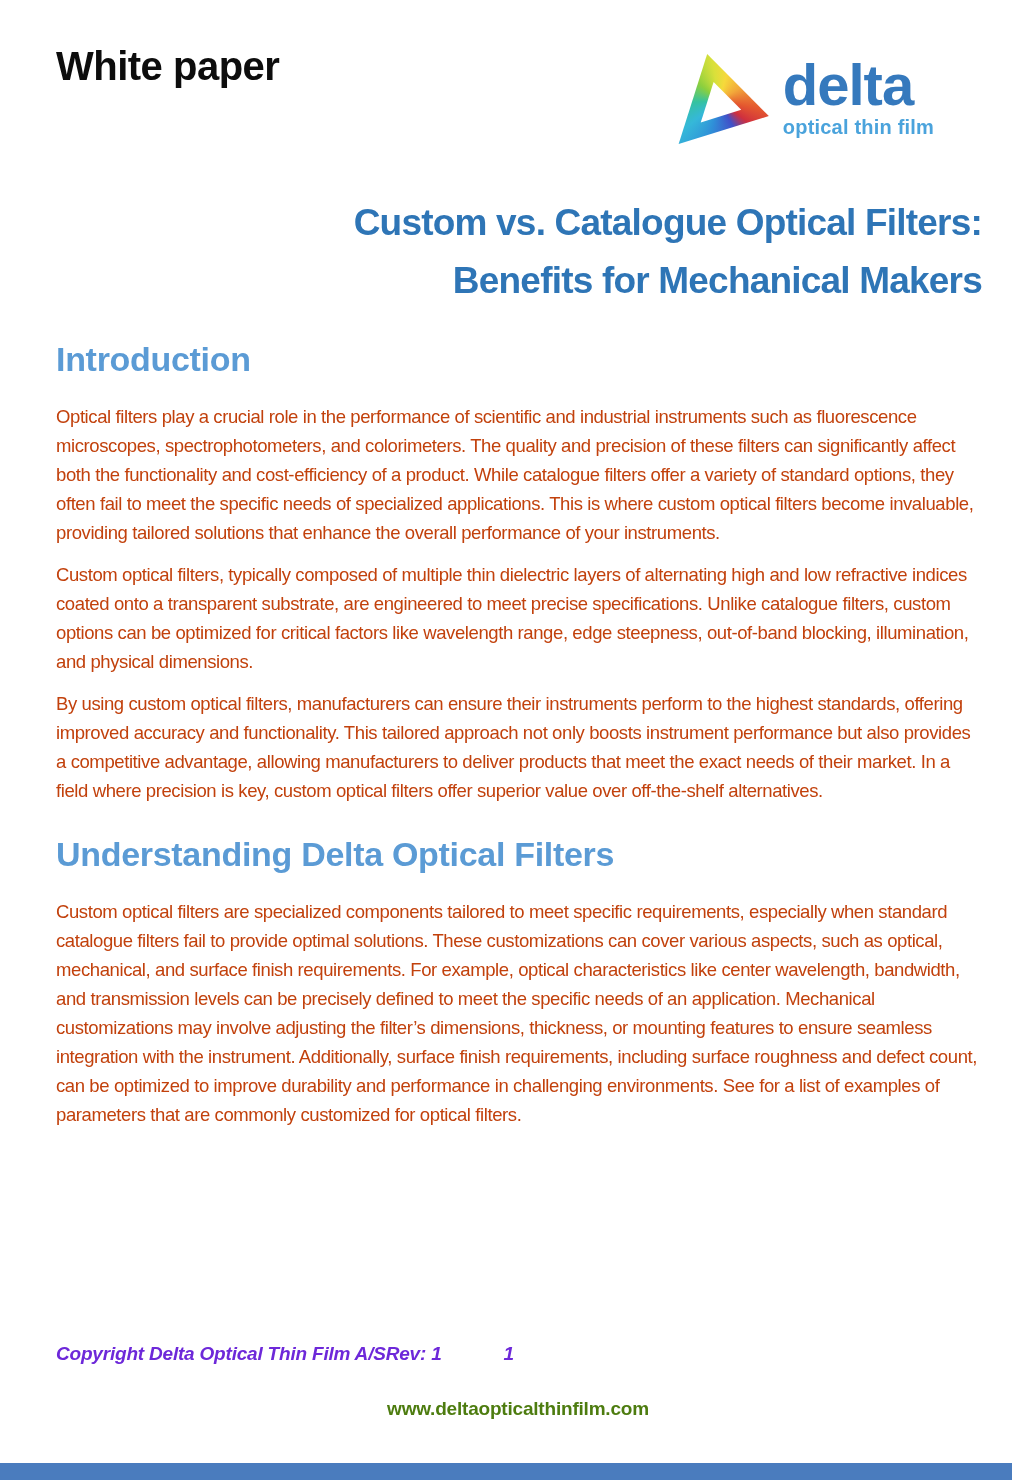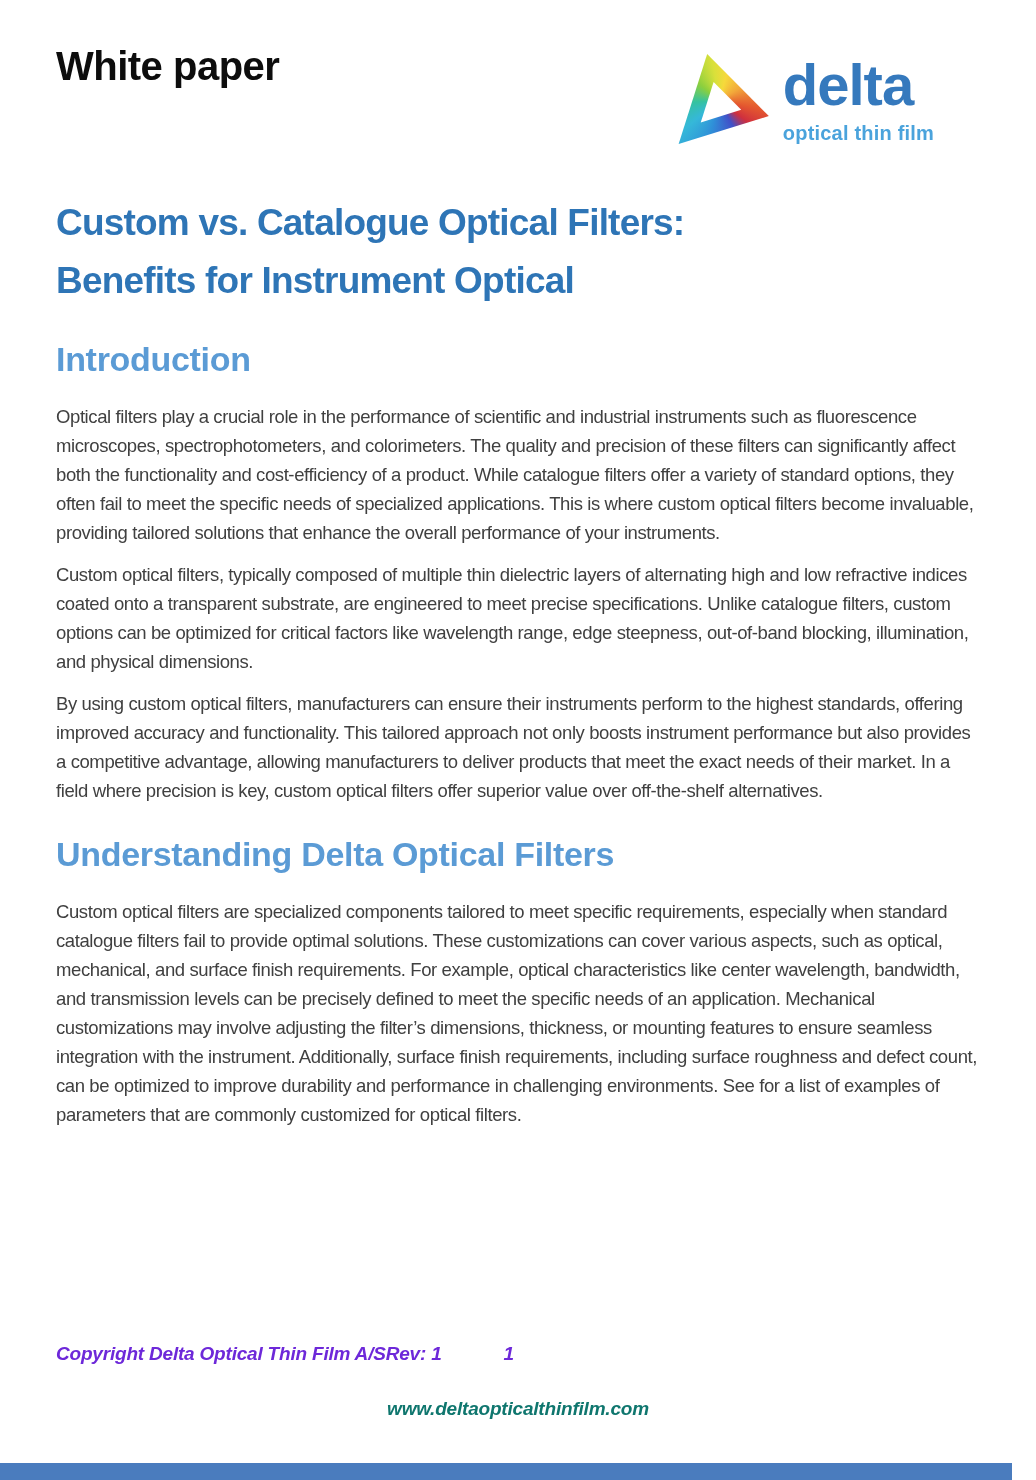--- a/index.html
+++ b/index.html
@@ -63,47 +63,47 @@
     font-weight: 700;
     letter-spacing: -1px;
     color: var(--brand_blue, #3579bd);
     margin-top: 4px;
   }
   .tagline {
     font-size: 20px;
     font-weight: 600;
     letter-spacing: 0.2px;
     color: var(--tagline_blue, #4aa3dc);
-    margin-top: 8px;
+    margin-top: 2px;
   }
   
   .doc-title {
     margin: 42px 0 0 0;
     font-size: 37px;
     line-height: 58px;
     font-weight: 700;
     letter-spacing: -0.8px;
     color: var(--title_blue, #2e75b6);
   }
-  .doc-title .t-line { display: block; }
+  .doc-title .t-line { display: block; text-align: right; }
   
   .section-heading {
     font-size: 34px;
     font-weight: 700;
     letter-spacing: -0.3px;
     color: var(--section_blue, #5b9bd5);
     margin: 30px 0 23px 0;
   }
   
   .body-par {
     width: 926px;
     font-size: 18.5px;
     line-height: 29px;
     letter-spacing: -0.4px;
-    color: #404040;
+    color: #c2410c;
     margin: 0 0 13px 0;
   }
   
   .footer-line {
     position: absolute;
     top: 1343px;
     left: 56px;
     font-size: 19px;
     font-style: italic;
     font-weight: 600;
@@ -113,24 +113,23 @@
   .page-num {
     margin-left: 62px;
   }
   .site {
     position: absolute;
     top: 1398px;
     left: 0;
     width: 100%;
     text-align: center;
     font-size: 19px;
-    font-style: italic;
     font-weight: 600;
     letter-spacing: -0.2px;
-    color: #0f766e;
+    color: #4d7c0f;
   }
   .accent-bar {
     position: absolute;
     bottom: 0;
     left: 0;
     width: 1012px;
     height: 17px;
     background: var(--accent_bar, #4a7cbe);
   }
 </style>
@@ -148,21 +147,21 @@
       </div>
       <div class="logo-text">
         <div class="brand">delta</div>
         <div class="tagline">optical thin film</div>
       </div>
     </div>
   </div>
 
   <h2 class="doc-title">
     <span class="t-line">Custom vs. Catalogue Optical Filters:</span>
-    <span class="t-line">Benefits for Instrument Optical</span>
+    <span class="t-line">Benefits for Mechanical Makers</span>
   </h2>
 
   <h3 class="section-heading">Introduction</h3>
 
   <p class="body-par">Optical filters play a crucial role in the performance of scientific and industrial instruments such as fluorescence microscopes, spectrophotometers, and colorimeters. The quality and precision of these filters can significantly affect both the functionality and cost-efficiency of a product. While catalogue filters offer a variety of standard options, they often fail to meet the specific needs of specialized applications. This is where custom optical filters become invaluable, providing tailored solutions that enhance the overall performance of your instruments.</p>
 
   <p class="body-par">Custom optical filters, typically composed of multiple thin dielectric layers of alternating high and low refractive indices coated onto a transparent substrate, are engineered to meet precise specifications. Unlike catalogue filters, custom options can be optimized for critical factors like wavelength range, edge steepness, out-of-band blocking, illumination, and physical dimensions.</p>
 
   <p class="body-par">By using custom optical filters, manufacturers can ensure their instruments perform to the highest standards, offering improved accuracy and functionality. This tailored approach not only boosts instrument performance but also provides a competitive advantage, allowing manufacturers to deliver products that meet the exact needs of their market. In a field where precision is key, custom optical filters offer superior value over off-the-shelf alternatives.</p>
 

